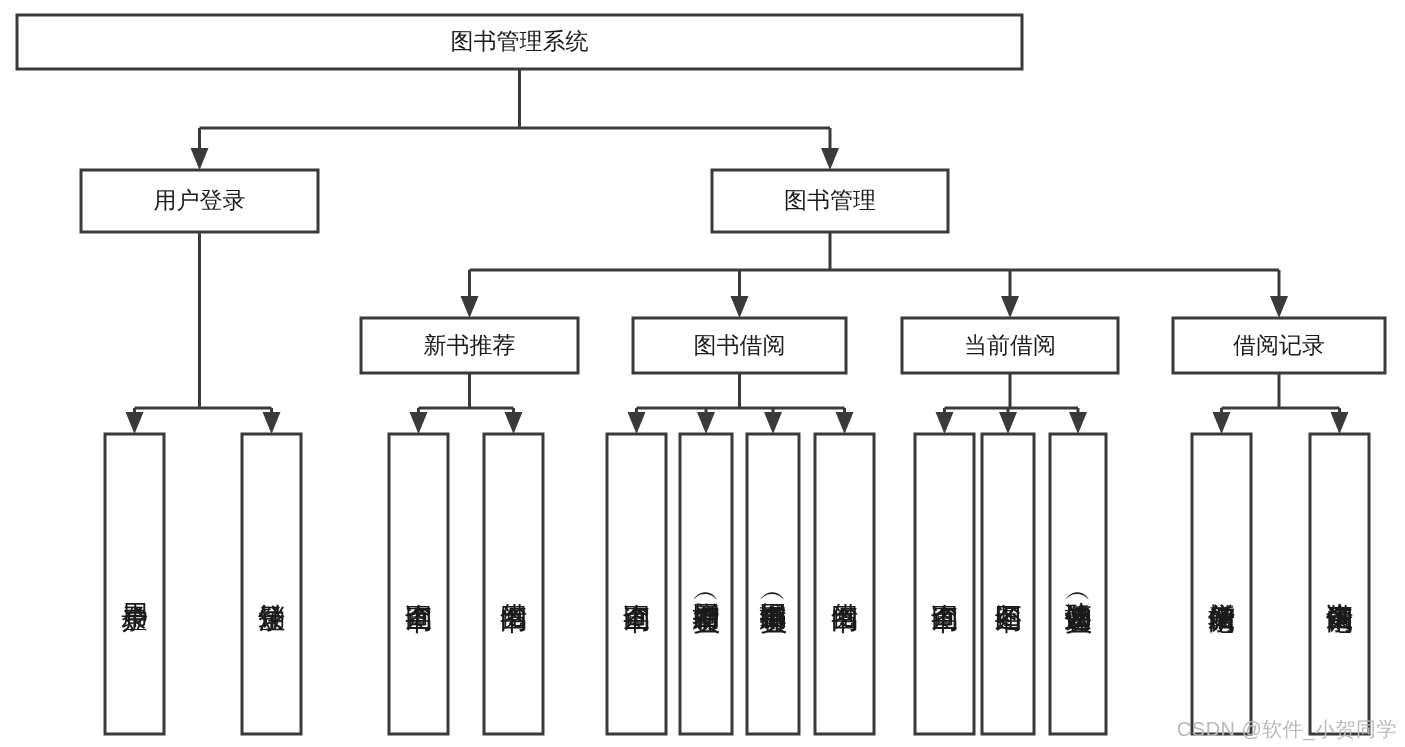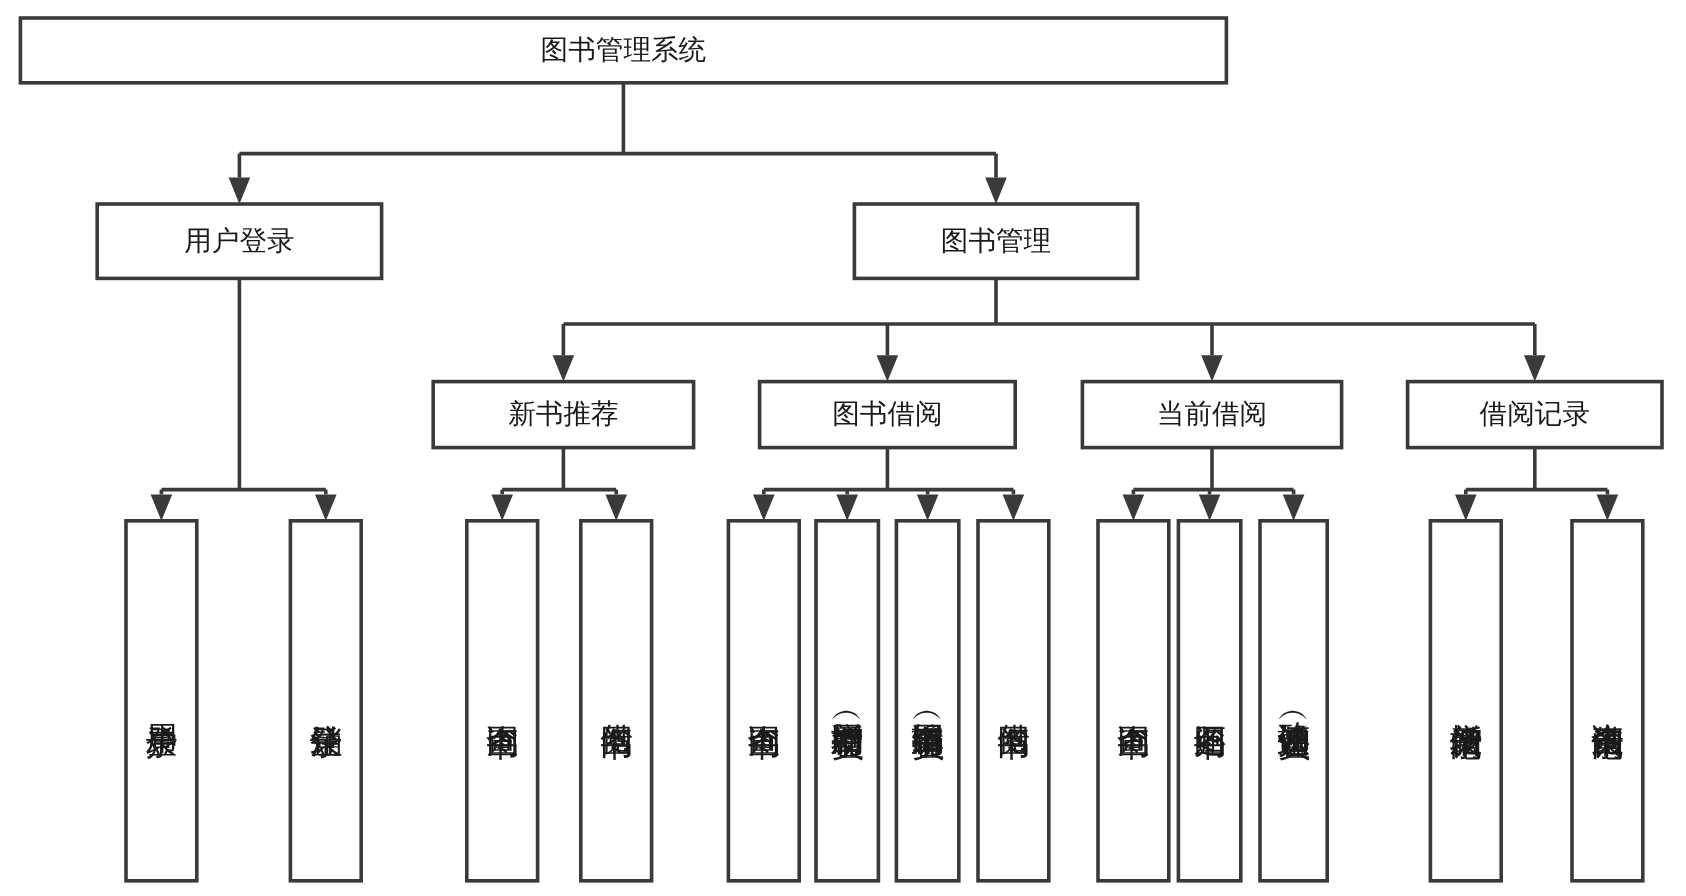--- a/index.html
+++ b/index.html
@@ -172,14 +172,15 @@
       <div class="node-label-v" style="left: 680px; top: 434px; width: 52px; height: 300px;">新增图书（管理员）</div>
       <div class="node-label-v" style="left: 747px; top: 434px; width: 52px; height: 300px;">编辑图书（管理员）</div>
       <div class="node-label-v" style="left: 815px; top: 434px; width: 59px; height: 300px;">借阅图书</div>
       <div class="node-label-v" style="left: 915px; top: 434px; width: 59px; height: 300px;">查询图书</div>
       <div class="node-label-v" style="left: 982px; top: 434px; width: 52px; height: 300px;">归还图书</div>
       <div class="node-label-v" style="left: 1050px; top: 434px; width: 56px; height: 300px;">确认归还（管理员）</div>
       <div class="node-label-v" style="left: 1192px; top: 434px; width: 59px; height: 300px;">新增借阅记录</div>
       <div class="node-label-v" style="left: 1310px; top: 434px; width: 59px; height: 300px;">查询借阅记录</div>
     </div>
 
+  <div class="watermark">CSDN @软件_小贺同学</div>
 
 </div>
 
 </body></html>

